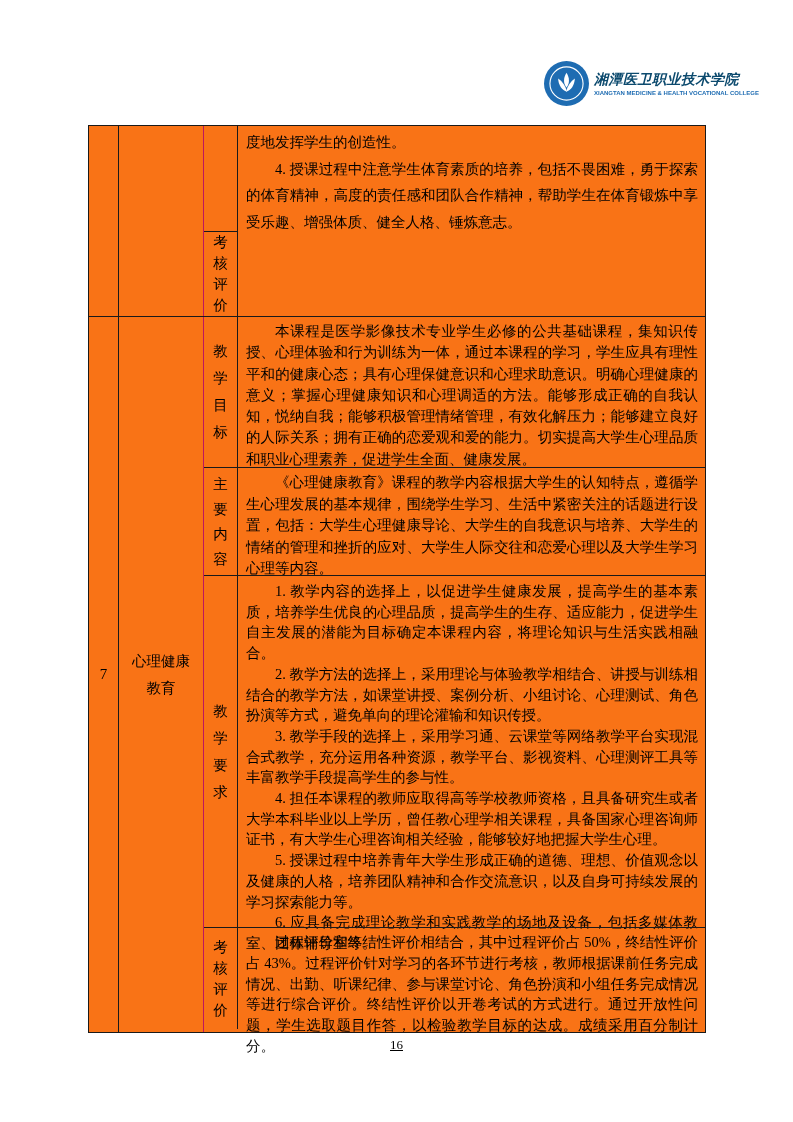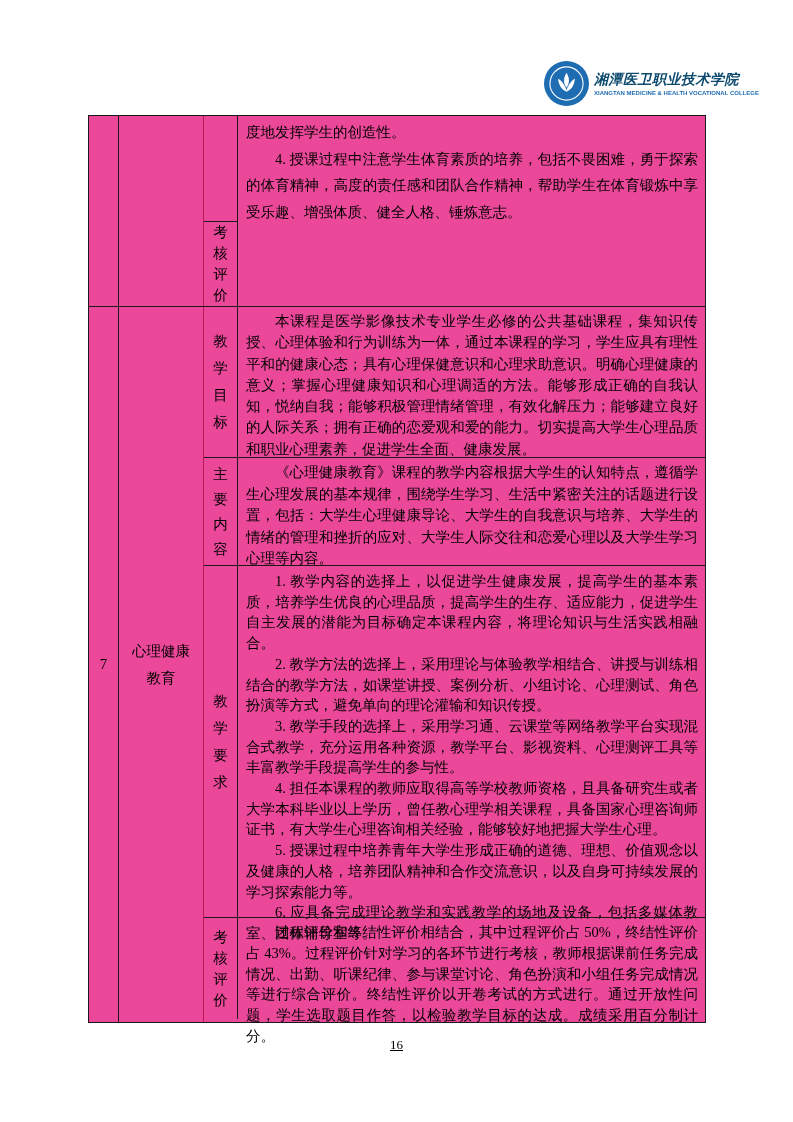--- a/index.html
+++ b/index.html
@@ -10,22 +10,22 @@
   .hdr { position: absolute; left: 544px; top: 61px; display: flex; align-items: center; gap: 5px; }
   .logo { width: 45px; height: 45px; flex: 0 0 auto; }
   .hdr-text { display: flex; flex-direction: column; justify-content: center; }
   .cn-name { color: #0c4a6e; font-weight: 700; font-style: italic; font-size: 14px;
              letter-spacing: 0.5px; line-height: 18px; white-space: nowrap;
              font-family: "Liberation Serif", serif; }
   .en-name { color: #1e6cb2; font-size: 6px; letter-spacing: 0px; line-height: 8px;
              white-space: nowrap; font-family: "Liberation Sans", sans-serif; font-weight: 700; }
 
   
-  .tbl { position: absolute; left: 88px; top: 115px; width: 618px;
-         border: 1.5px solid #1a1a1a; background: #ec4899; }
+  .tbl { position: absolute; left: 88px; top: 125px; width: 618px;
+         border: 1.5px solid #1a1a1a; background: #f97316; }
   .row { display: flex; }
   .c1 { width: 30px; border-right: 1px solid #1a1a1a; display: flex; align-items: center; justify-content: center; }
   .c2 { width: 85px; border-right: 1px solid #be185d; display: flex; align-items: center; justify-content: center; }
   .c3 { width: 34px; border-right: 1px solid #1a1a1a; display: flex; align-items: center; justify-content: center; }
   .c4 { flex: 1; }
   .bt { border-top: 1px solid #1a1a1a; }
 
   .vlab { font-size: 14.5px; text-align: center; white-space: pre-line; }
   .lh21 { line-height: 21px; }
   .lh25 { line-height: 25px; }

